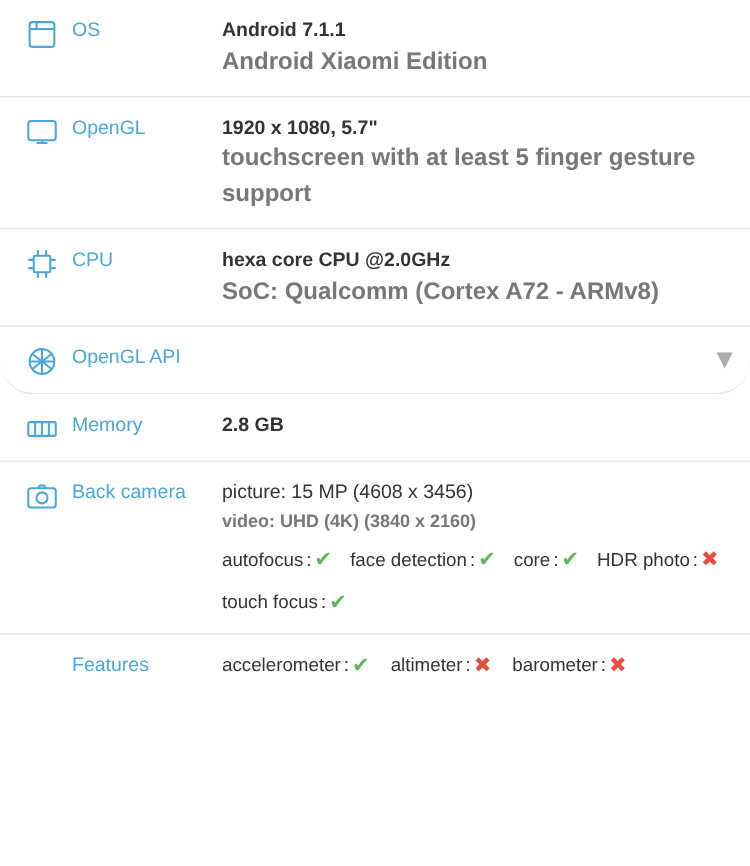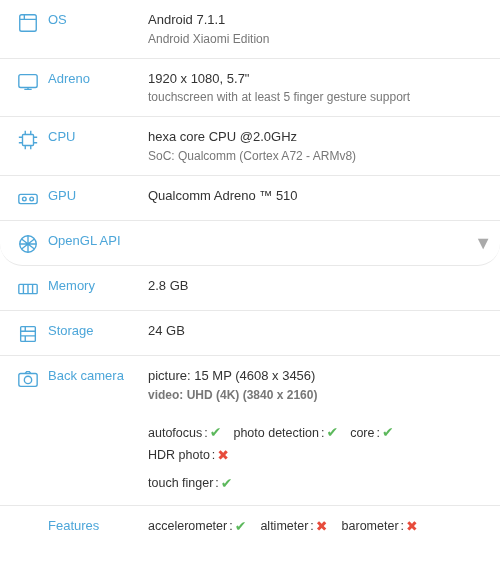--- a/index.html
+++ b/index.html
@@ -32,25 +32,26 @@
       font-size: 13px;
       padding-top: 2px;
     }
     .spec-value {
       flex: 1;
       line-height: 1.5;
       color: #333;
       font-size: 13px;
     }
     .spec-value .main-val {
-      font-weight: normal;
+      font-weight: bold;
     }
     .spec-value .sub-val {
       color: #777;
-      font-size: 12px;
+      font-size: 16px;
+      font-weight: bold;
     }
     .check { color: #5cb85c; font-size: 14px; }
     .cross { color: #e74c3c; font-size: 14px; }
     .feature-line {
       display: flex;
       flex-wrap: wrap;
       gap: 2px 0;
       margin-bottom: 2px;
     }
     .feature-item {
@@ -72,21 +73,21 @@
     }
     .dropdown-arrow {
       position: absolute;
       right: 8px;
       top: 50%;
       transform: translateY(-50%);
       color: #aaa;
       font-size: 18px;
     }
     .camera-block { line-height: 1.6; }
-    .camera-features { display: flex; flex-wrap: wrap; margin-top: 16px; }
+    .camera-features { display: flex; flex-wrap: wrap; margin-top: 4px; }
     .cam-feat { display: inline-flex; align-items: center; margin-right: 12px; font-size: 12.5px; }
     .cam-feat-sep { margin: 0 2px; }
     .touch-focus-line { margin-top: 6px; }
   </style>
 </head>
 <body>
 
 <div id="app">
     <div class="spec-row">
       <div class="spec-icon">
@@ -101,84 +102,59 @@
         <div class="sub-val">Android Xiaomi Edition</div>
       </div>
     </div>
     <div class="spec-row">
       <div class="spec-icon">
         <svg class="icon-svg" viewBox="0 0 24 24" fill="none" stroke="#4da6d9" stroke-width="1.5">
           <rect x="2" y="4" width="20" height="14" rx="2"></rect>
           <path d="M8 20h8M12 18v2"></path>
         </svg>
       </div>
-      <div class="spec-label">Adreno</div>
+      <div class="spec-label">OpenGL</div>
       <div class="spec-value">
         <div class="main-val">1920 x 1080, 5.7"</div>
         <div class="sub-val">touchscreen with at least 5 finger gesture support</div>
       </div>
     </div>
     <div class="spec-row">
       <div class="spec-icon">
         <svg class="icon-svg" viewBox="0 0 24 24" fill="none" stroke="#4da6d9" stroke-width="1.5">
           <rect x="6" y="6" width="12" height="12" rx="1"></rect>
           <path d="M9 2v4M15 2v4M9 18v4M15 18v4M2 9h4M2 15h4M18 9h4M18 15h4"></path>
         </svg>
       </div>
       <div class="spec-label">CPU</div>
       <div class="spec-value">
         <div class="main-val">hexa core CPU @2.0GHz</div>
         <div class="sub-val">SoC: Qualcomm (Cortex A72 - ARMv8)</div>
       </div>
     </div>
-    <div class="spec-row">
-      <div class="spec-icon">
-        <svg class="icon-svg" viewBox="0 0 24 24" fill="none" stroke="#4da6d9" stroke-width="1.5">
-          <rect x="2" y="7" width="20" height="10" rx="2"></rect>
-          <circle cx="8" cy="12" r="2"></circle>
-          <circle cx="16" cy="12" r="2"></circle>
-        </svg>
-      </div>
-      <div class="spec-label">GPU</div>
-      <div class="spec-value">
-        <div class="main-val">Qualcomm Adreno ™ 510</div>
-      </div>
-    </div>
     <div class="spec-row opengl-row" style="position: relative;">
       <div class="spec-icon">
         <svg class="icon-svg" viewBox="0 0 24 24" fill="none" stroke="#4da6d9" stroke-width="1.5">
           <circle cx="12" cy="12" r="9"></circle>
           <path d="M12 3v18M3 12h18M5 6.5l14 11M19 6.5L5 17.5"></path>
         </svg>
       </div>
       <div class="spec-label">OpenGL API</div>
       <span class="dropdown-arrow">▼</span>
     </div>
     <div class="spec-row">
       <div class="spec-icon">
         <svg class="icon-svg" viewBox="0 0 24 24" fill="none" stroke="#4da6d9" stroke-width="1.5">
           <rect x="2" y="7" width="20" height="10" rx="1"></rect>
           <path d="M7 7v10M12 7v10M17 7v10"></path>
         </svg>
       </div>
       <div class="spec-label">Memory</div>
       <div class="spec-value">
         <div class="main-val">2.8 GB</div>
-      </div>
-    </div>
-    <div class="spec-row">
-      <div class="spec-icon">
-        <svg class="icon-svg" viewBox="0 0 24 24" fill="none" stroke="#4da6d9" stroke-width="1.5">
-          <rect x="4" y="4" width="16" height="16" rx="1"></rect>
-          <path d="M4 9h16M4 14h16M9 4v5M9 14v6"></path>
-        </svg>
-      </div>
-      <div class="spec-label">Storage</div>
-      <div class="spec-value">
-        <div class="main-val">24 GB</div>
       </div>
     </div>
     <div class="spec-row">
       <div class="spec-icon">
         <svg class="icon-svg" viewBox="0 0 24 24" fill="none" stroke="#4da6d9" stroke-width="1.5">
           <rect x="2" y="6" width="20" height="14" rx="2"></rect>
           <circle cx="12" cy="13" r="4"></circle>
           <path d="M9 6l1.5-2h3L15 6"></path>
         </svg>
       </div>
@@ -187,38 +163,38 @@
         <div class="camera-block">
           <div>picture: 15 MP (4608 x 3456)</div>
           <div style="color:#777;font-size:12px;font-weight:bold;">video: UHD (4K) (3840 x 2160)</div>
           <div class="camera-features">
             <span class="cam-feat">
           <span class="fname">autofocus</span>
           <span class="cam-feat-sep"> : </span>
           <span class="check">✔</span>
         </span>
             <span class="cam-feat">
-          <span class="fname">photo detection</span>
+          <span class="fname">face detection</span>
           <span class="cam-feat-sep"> : </span>
           <span class="check">✔</span>
         </span>
             <span class="cam-feat">
           <span class="fname">core</span>
           <span class="cam-feat-sep"> : </span>
           <span class="check">✔</span>
         </span>
             <span class="cam-feat">
           <span class="fname">HDR photo</span>
           <span class="cam-feat-sep"> : </span>
           <span class="cross">✖</span>
         </span>
           </div>
           <div class="touch-focus-line camera-features">
             <span class="cam-feat">
-          <span class="fname">touch finger</span>
+          <span class="fname">touch focus</span>
           <span class="cam-feat-sep"> : </span>
           <span class="check">✔</span>
         </span>
           </div>
         </div>
       </div>
     </div>
     <div class="spec-row">
       <div class="spec-icon"></div>
       <div class="spec-label">Features</div>

